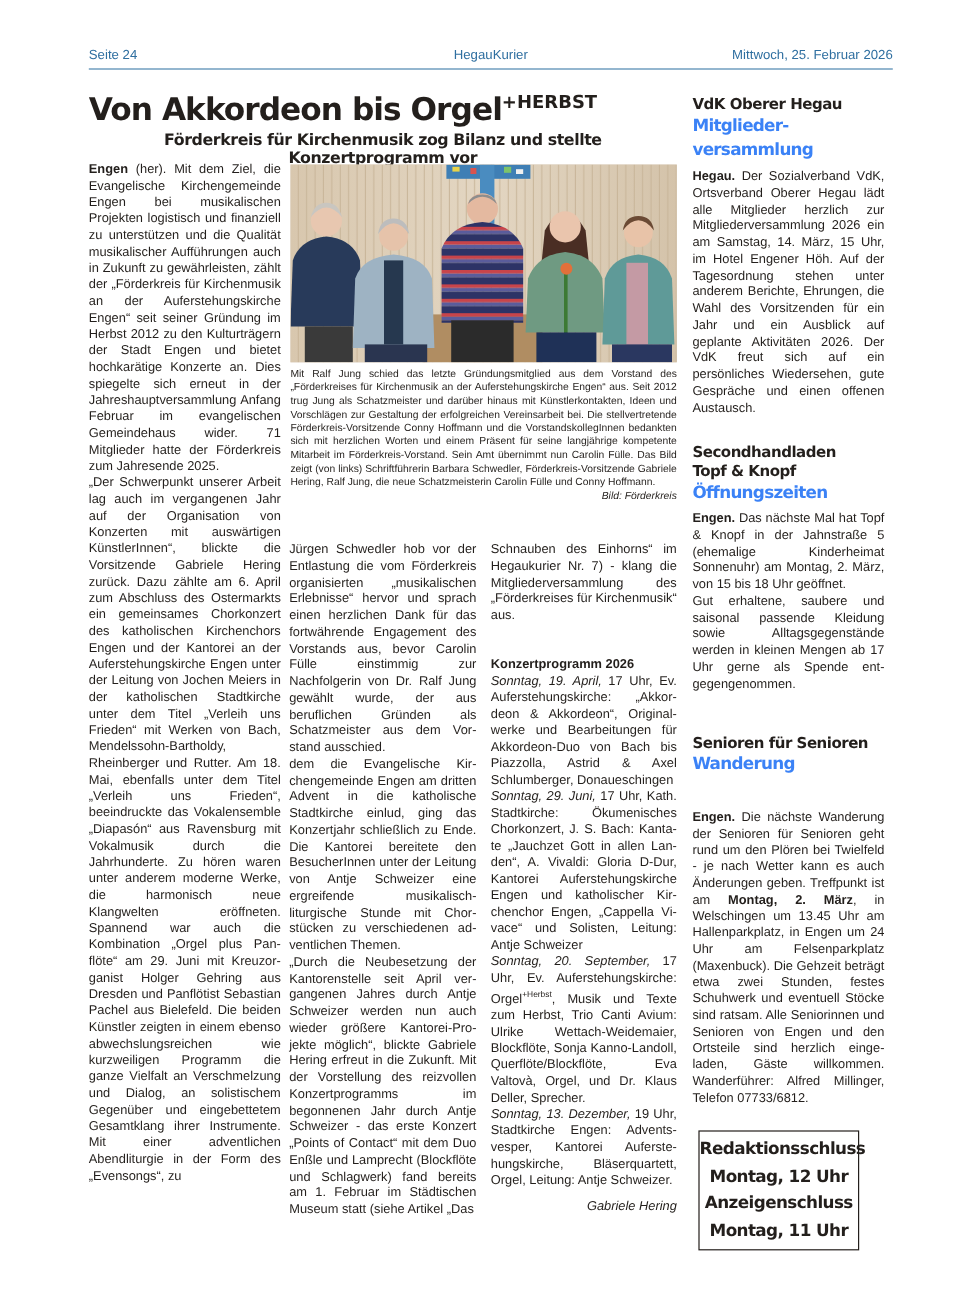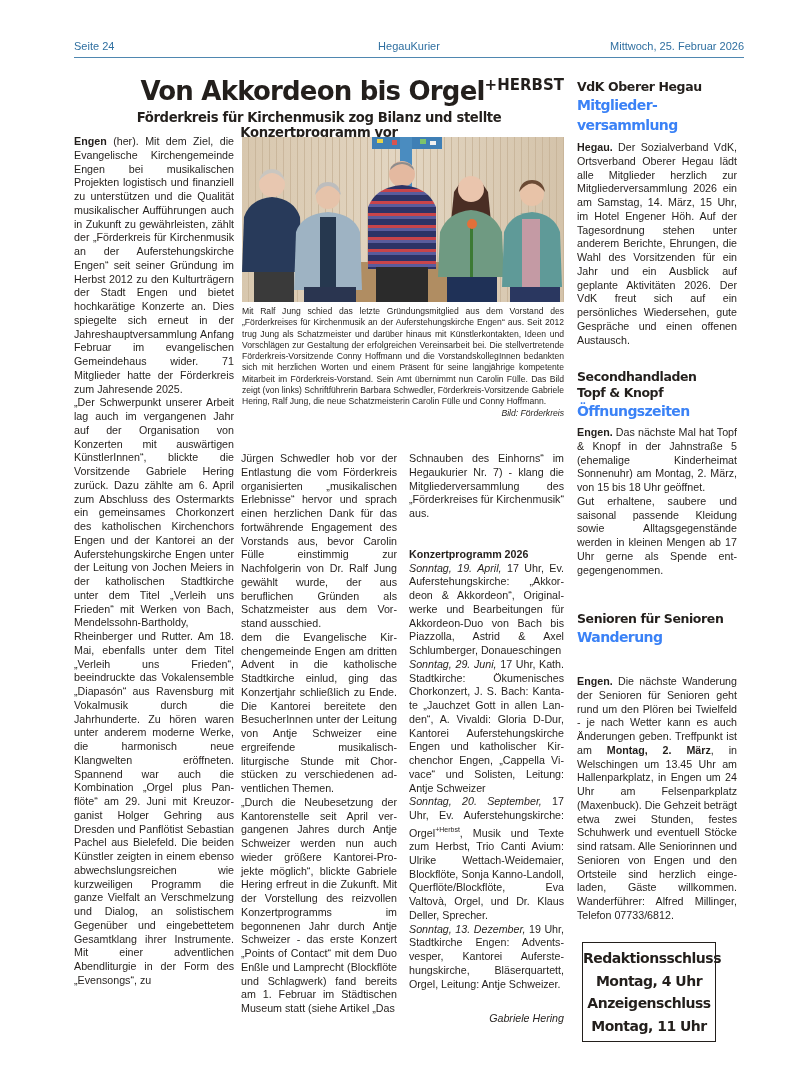--- a/index.html
+++ b/index.html
@@ -5,21 +5,21 @@
   * { box-sizing: border-box; margin: 0; padding: 0; }
   html, body { width: 805px; height: 1080px; background: #ffffff; overflow: hidden; }
   body { position: relative; font-family: "DejaVu Sans", sans-serif; color: #231f1c; }
 
   .header { position: absolute; left: 74px; top: 38px; width: 670px; height: 20px; border-bottom: 1.5px solid #4f87b0; }
   .header span { position: absolute; top: 2px; font-size: 11px; color: #2f6fa0; font-family: "Liberation Sans", sans-serif; }
   .h-left { left: 0; }
   .h-center { left: 0; right: 0; text-align: center; }
   .h-right { right: 0; }
 
-  .title { position: absolute; left: 74px; top: 76px; width: 490px; text-align: right; font-family: "DejaVu Sans", sans-serif; font-size: 26px; font-weight: bold; letter-spacing: -0.8px; color: #231f1c; }
+  .title { position: absolute; left: 74px; top: 76px; width: 490px; text-align: left; font-family: "DejaVu Sans", sans-serif; font-size: 26px; font-weight: bold; letter-spacing: -0.8px; color: #231f1c; }
   .title sup { font-size: 15px; vertical-align: 10px; letter-spacing: 0; }
   .subtitle { position: absolute; left: 74px; top: 110px; width: 490px; text-align: center; font-size: 13.2px; font-weight: bold; letter-spacing: -0.35px; color: #231f1c; }
 
   .col { position: absolute; font-family: "Liberation Sans", sans-serif; font-size: 10.7px; line-height: 13.75px; text-align: justify; color: #231f1c; hyphens: manual; }
   .col p { margin: 0; }
   .c1 { left: 74px; top: 135px; width: 160px; }
   .c2 { left: 241px; top: 452px; width: 156px; }
   .c3 { left: 409px; top: 452px; width: 155px; }
   .c4 { left: 577px; width: 160px; }
   b.lead { font-weight: bold; }
@@ -131,21 +131,21 @@
 </div>
 
 <div class="col c3">
   <p>Schnauben des Einhorns“ im Hegaukurier Nr. 7) - klang die Mitgliederversammlung des „Förderkreises für Kirchen­musik“ aus.</p>
   <div class="gap"></div>
   <p><b>Konzertprogramm 2026</b></p>
   <p><i>Sonntag, 19. April,</i><span> 17 Uhr, Ev. Auferstehungskirche: „Akkor­deon &amp; Akkordeon“, Original­werke und Bearbeitungen für Akkordeon-Duo von Bach bis Piazzolla, Astrid &amp; Axel Schlumberger, Donaueschin­gen</span></p>
   <p><i>Sonntag, 29. Juni,</i><span> 17 Uhr, Kath. Stadtkirche: Ökumenisches Chorkonzert, J. S. Bach: Kanta­te „Jauchzet Gott in allen Lan­den“, A. Vivaldi: Gloria D-Dur, Kantorei Auferstehungskirche Engen und katholischer Kir­chenchor Engen, „Cappella Vi­vace“ und Solisten, Leitung: Antje Schweizer</span></p>
   <p><i>Sonntag, 20. September,</i><span> 17 Uhr, Ev. Auferstehungskirche: Orgel</span><sup style="font-size:7px">+Herbst</sup><span>, Musik und Texte zum Herbst, Trio Canti Avium: Ulrike Wettach-Weidemaier, Blockflöte, Sonja Kanno-Landoll, Querflöte/Blockflöte, Eva Valtovà, Orgel, und Dr. Klaus Deller, Sprecher.</span></p>
   <p><i>Sonntag, 13. Dezember,</i><span> 19 Uhr, Stadtkirche Engen: Advents­vesper, Kantorei Auferste­hungskirche, Bläserquartett, Orgel, Leitung: Antje Schwei­zer.</span></p>
-  <p style="margin-top:21px">
+  <p style="margin-top:8px">
       <i class="right">Gabriele Hering</i>
     </p>
 </div>
 
 <div class="col c4" style="top:79px">
   <div class="r-kicker">VdK Oberer Hegau</div>
   <div class="r-head" style="margin-bottom:6px">Mitglieder­versammlung</div>
   <p><b class="lead">Hegau.</b><span> Der Sozialverband VdK, Ortsverband Oberer He­gau lädt alle Mitglieder herz­lich zur Mitgliederversamm­lung 2026 ein am Samstag, 14. März, 15 Uhr, im Hotel Engener Höh. Auf der Tagesordnung stehen unter anderem Berich­te, Ehrungen, die Wahl des Vorsitzenden für ein Jahr und ein Ausblick auf geplante Akti­vitäten 2026. Der VdK freut sich auf ein persönliches Wie­dersehen, gute Gespräche und einen offenen Austausch.</span></p>
 </div>
 
@@ -158,16 +158,16 @@
 </div>
 
 <div class="col c4" style="top:611px">
   <div class="r-kicker">Senioren für Senioren</div>
   <div class="r-head" style="margin-bottom:28px">Wanderung</div>
   <p><b class="lead">Engen.</b><span> Die nächste Wande­rung der Senioren für Senio­ren geht rund um den Plören bei Twielfeld - je nach Wetter kann es auch Änderungen ge­ben. Treffpunkt ist am </span><b>Mon­tag, 2. März</b><span>, in Welschingen um 13.45 Uhr am Hallenpark­platz, in Engen um 24 Uhr am Felsenparkplatz (Maxenbuck). Die Gehzeit beträgt etwa zwei Stunden, festes Schuhwerk und eventuell Stöcke sind rat­sam. Alle Seniorinnen und Se­nioren von Engen und den Ortsteile sind herzlich einge­laden, Gäste willkommen. Wanderführer: Alfred Millin­ger, Telefon 07733/6812.</span></p>
 </div>
 
 <div class="box">
   <div>Redaktionsschluss</div>
-  <div>Montag, 4 Uhr</div>
+  <div>Montag, 12 Uhr</div>
   <div>Anzeigenschluss</div>
   <div>Montag, 11 Uhr</div>
 </div>
 
 </body></html>

